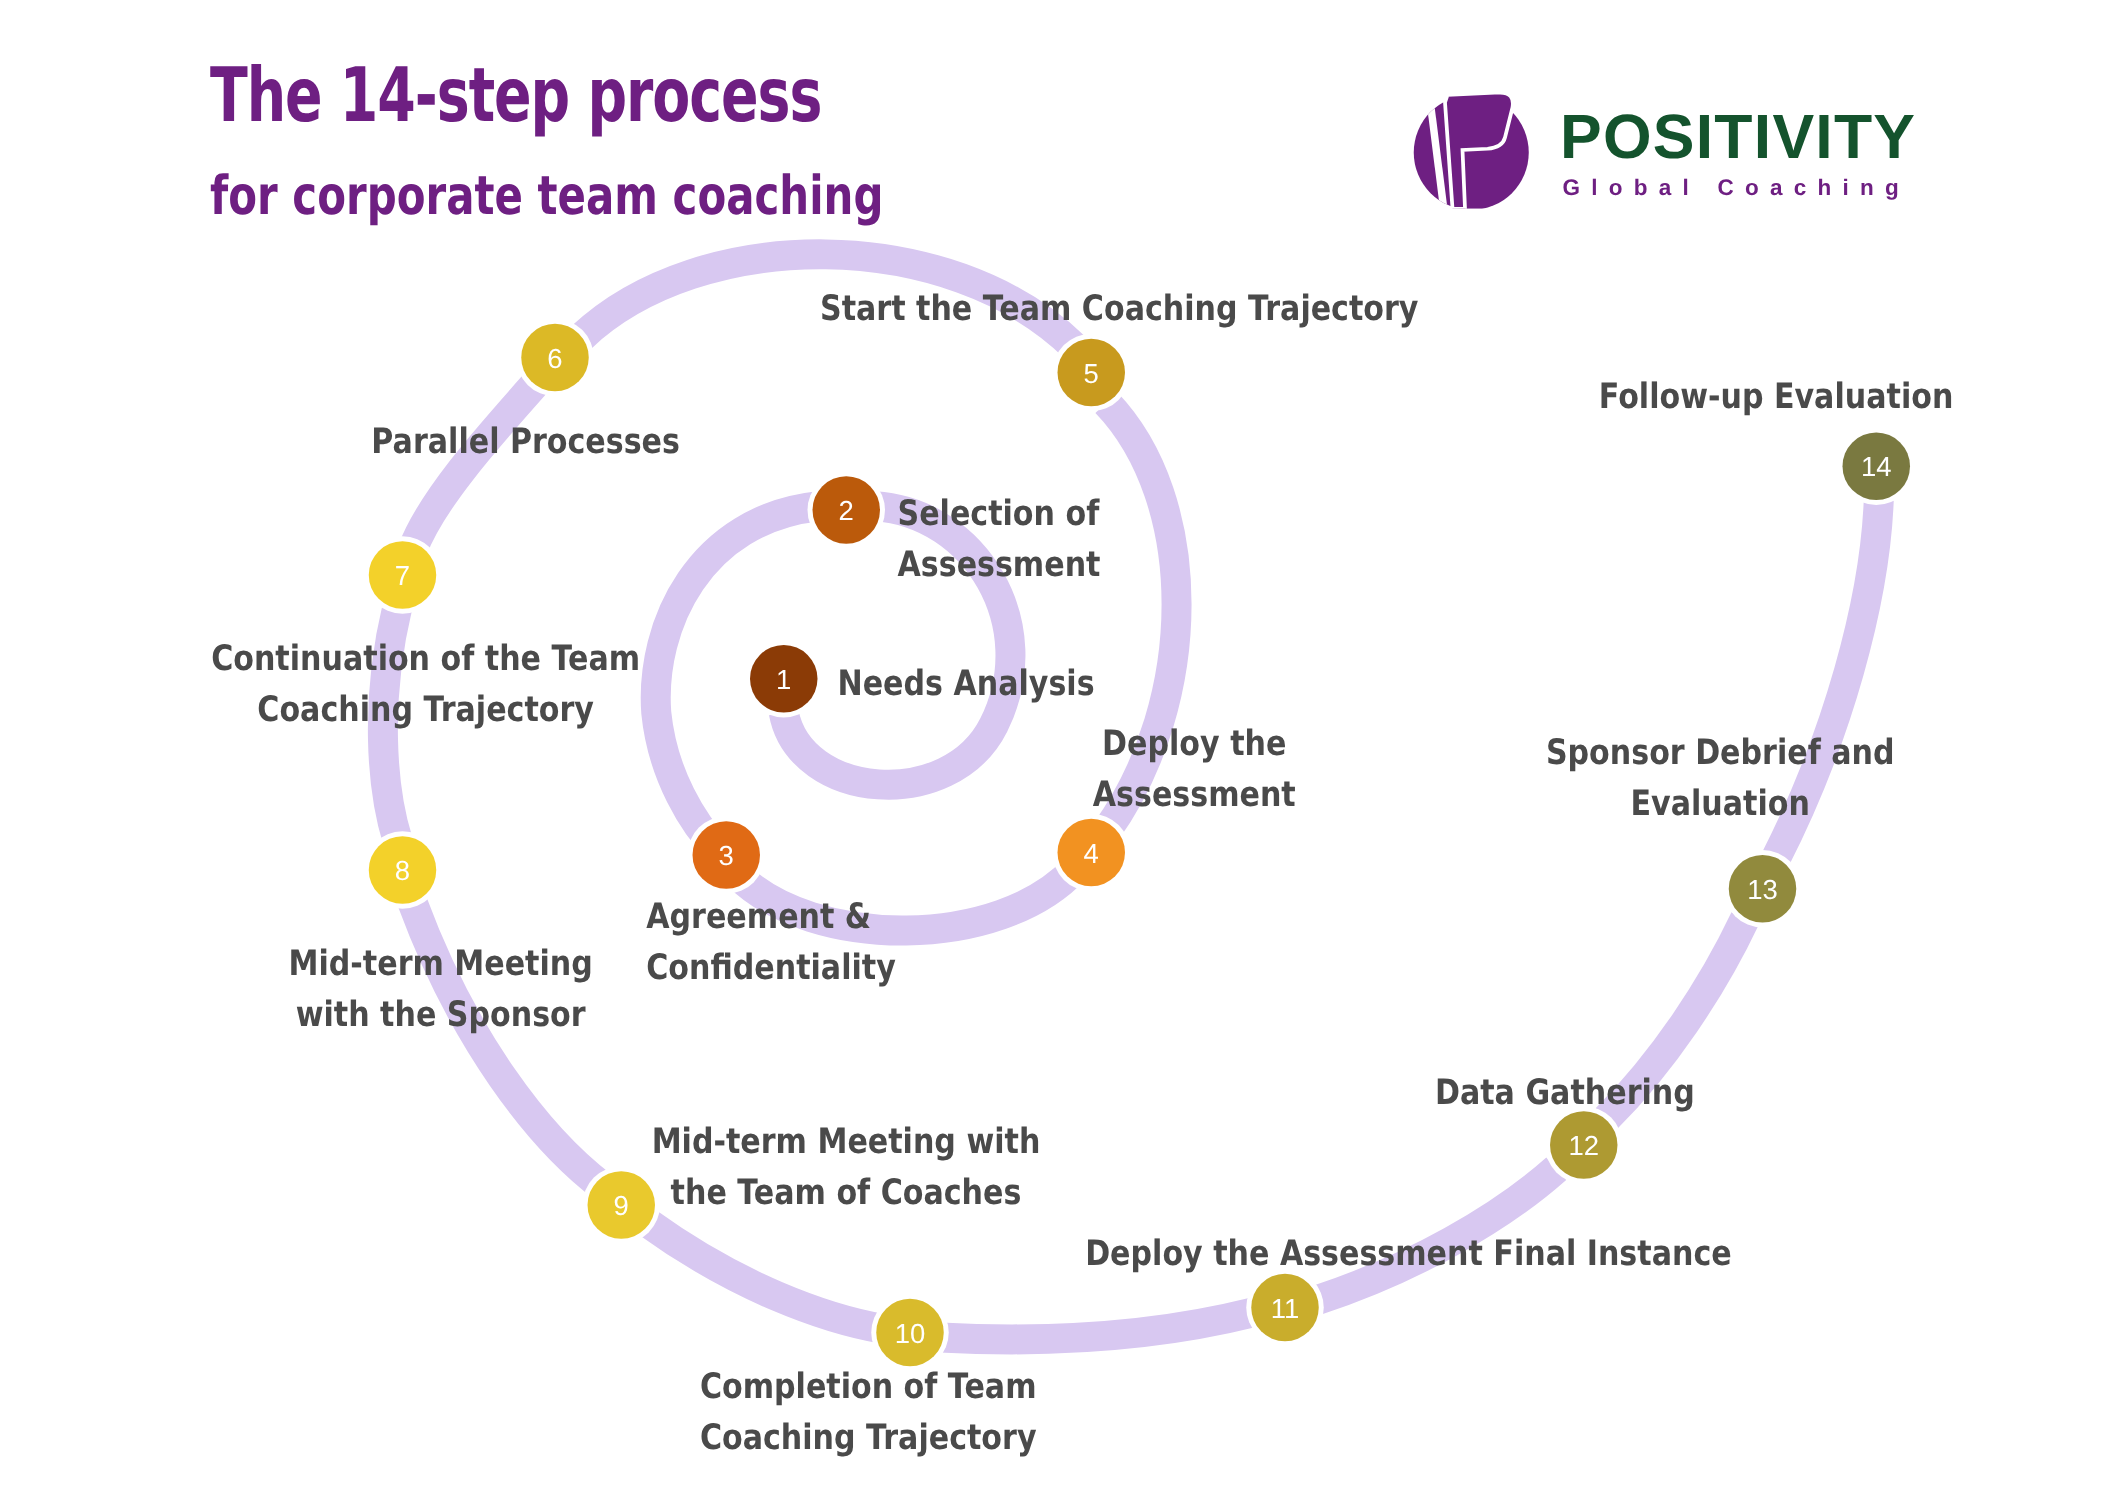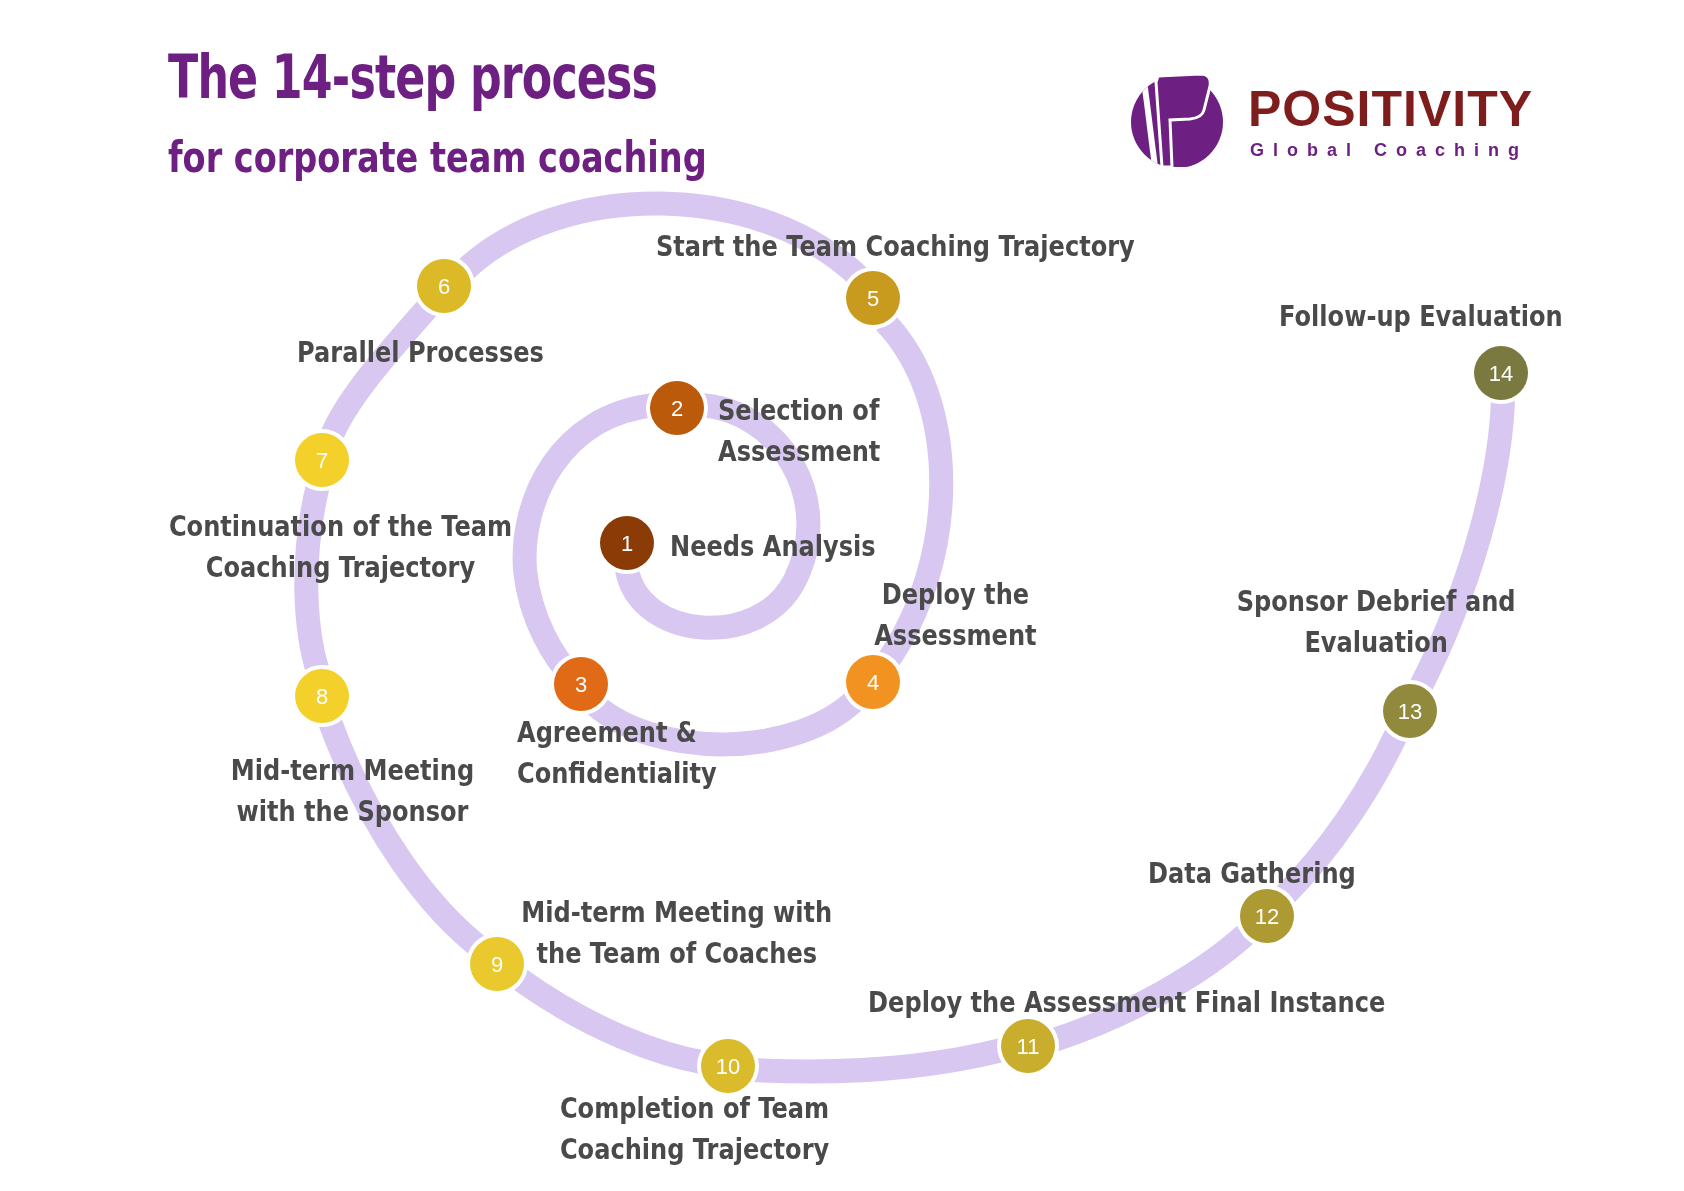--- a/index.html
+++ b/index.html
@@ -6,21 +6,21 @@
   body { width: 1684px; height: 1191px; position: relative; overflow: hidden;
          font-family: "DejaVu Sans", "Liberation Sans", sans-serif; }
   .title { position: absolute; left: 168px; top: 42px; color: #6e1f82;
            font-family: "DejaVu Sans Condensed", "DejaVu Sans", sans-serif;
            font-weight: bold; font-size: 60px; letter-spacing: -1px;
            transform: scaleX(0.82); transform-origin: left top; white-space: nowrap; }
   .subtitle { position: absolute; left: 168px; top: 132px; color: #6e1f82;
            font-family: "DejaVu Sans", sans-serif; font-weight: bold; font-size: 43px;
            transform: scaleX(0.78); transform-origin: left top; white-space: nowrap; }
   .logo { position: absolute; left: 1122px; top: 72px; width: 110px; height: 95px; }
-  .brand-name { position: absolute; left: 1248px; top: 80px; color: #7f1d1d;
+  .brand-name { position: absolute; left: 1248px; top: 80px; color: #14532d;
            font-family: "Liberation Sans", sans-serif; font-weight: bold; font-size: 50px;
            letter-spacing: 1px; white-space: nowrap; }
   .brand-tag { position: absolute; left: 1250px; top: 140px; color: #6e1f82;
            font-family: "Liberation Sans", sans-serif; font-weight: bold; font-size: 18px;
            letter-spacing: 9px; white-space: nowrap; }
   svg.diagram { position: absolute; left: 0; top: 0; }
   .lbl { position: absolute; color: #4a4a4a; font-weight: bold; font-size: 28px;
          line-height: 41px; white-space: nowrap; text-align: center;
          font-family: "DejaVu Sans", sans-serif; transform: scaleX(0.86); }
   .lbl.left { text-align: left; transform-origin: left top; }

